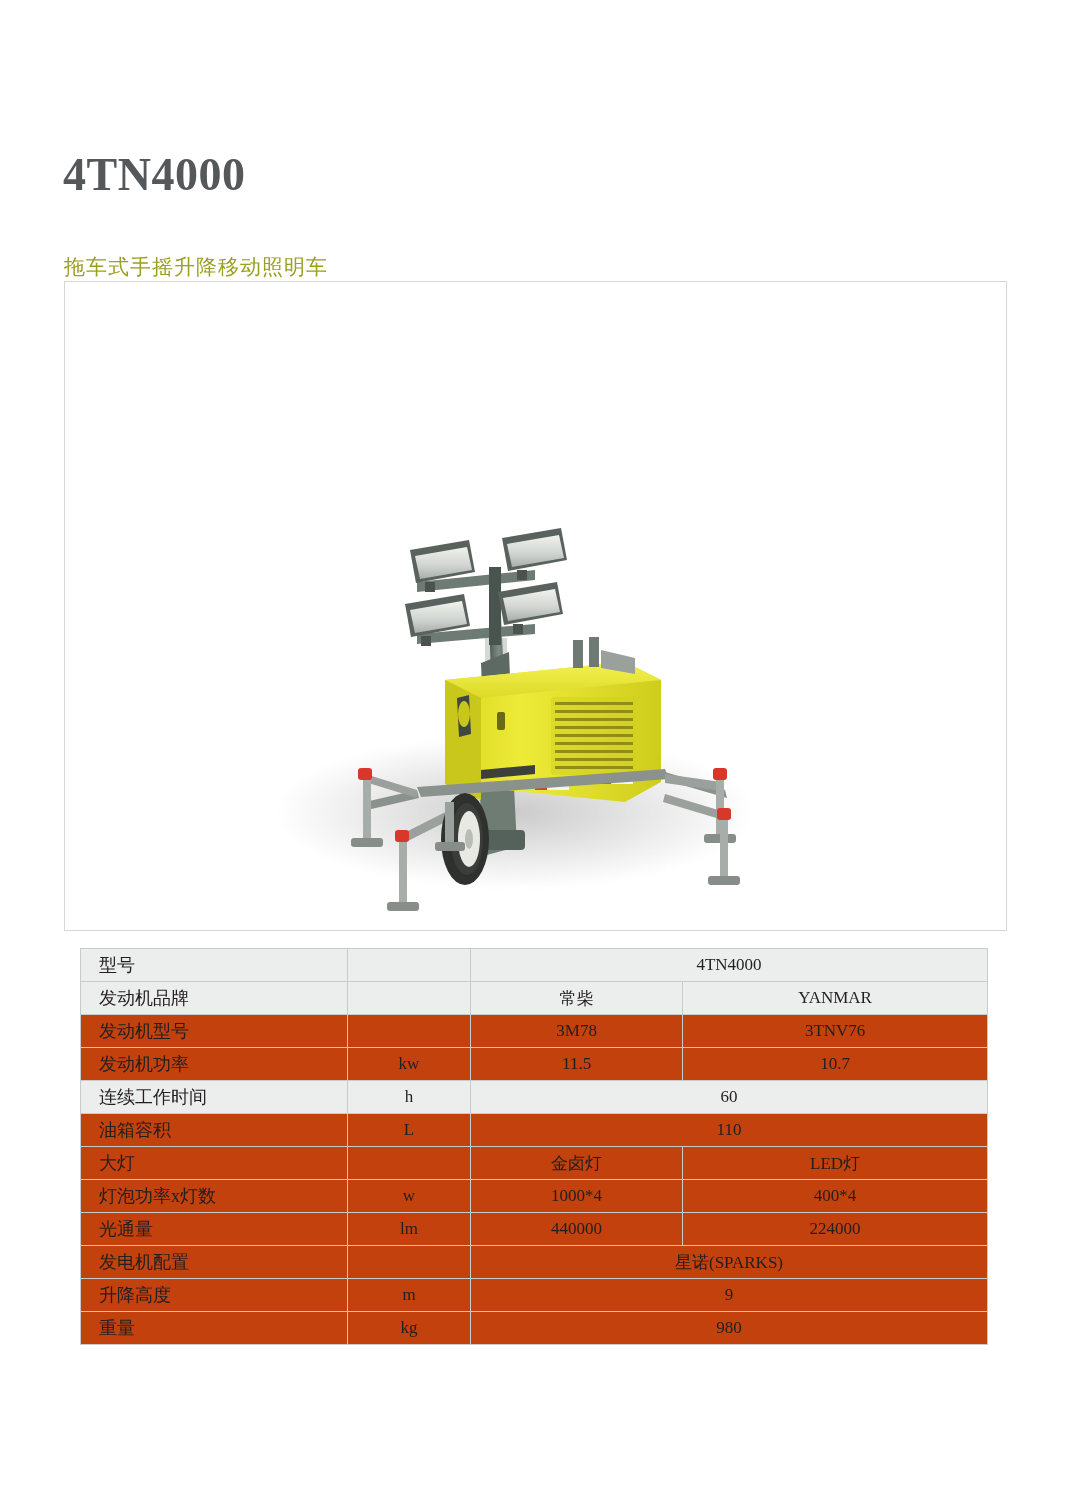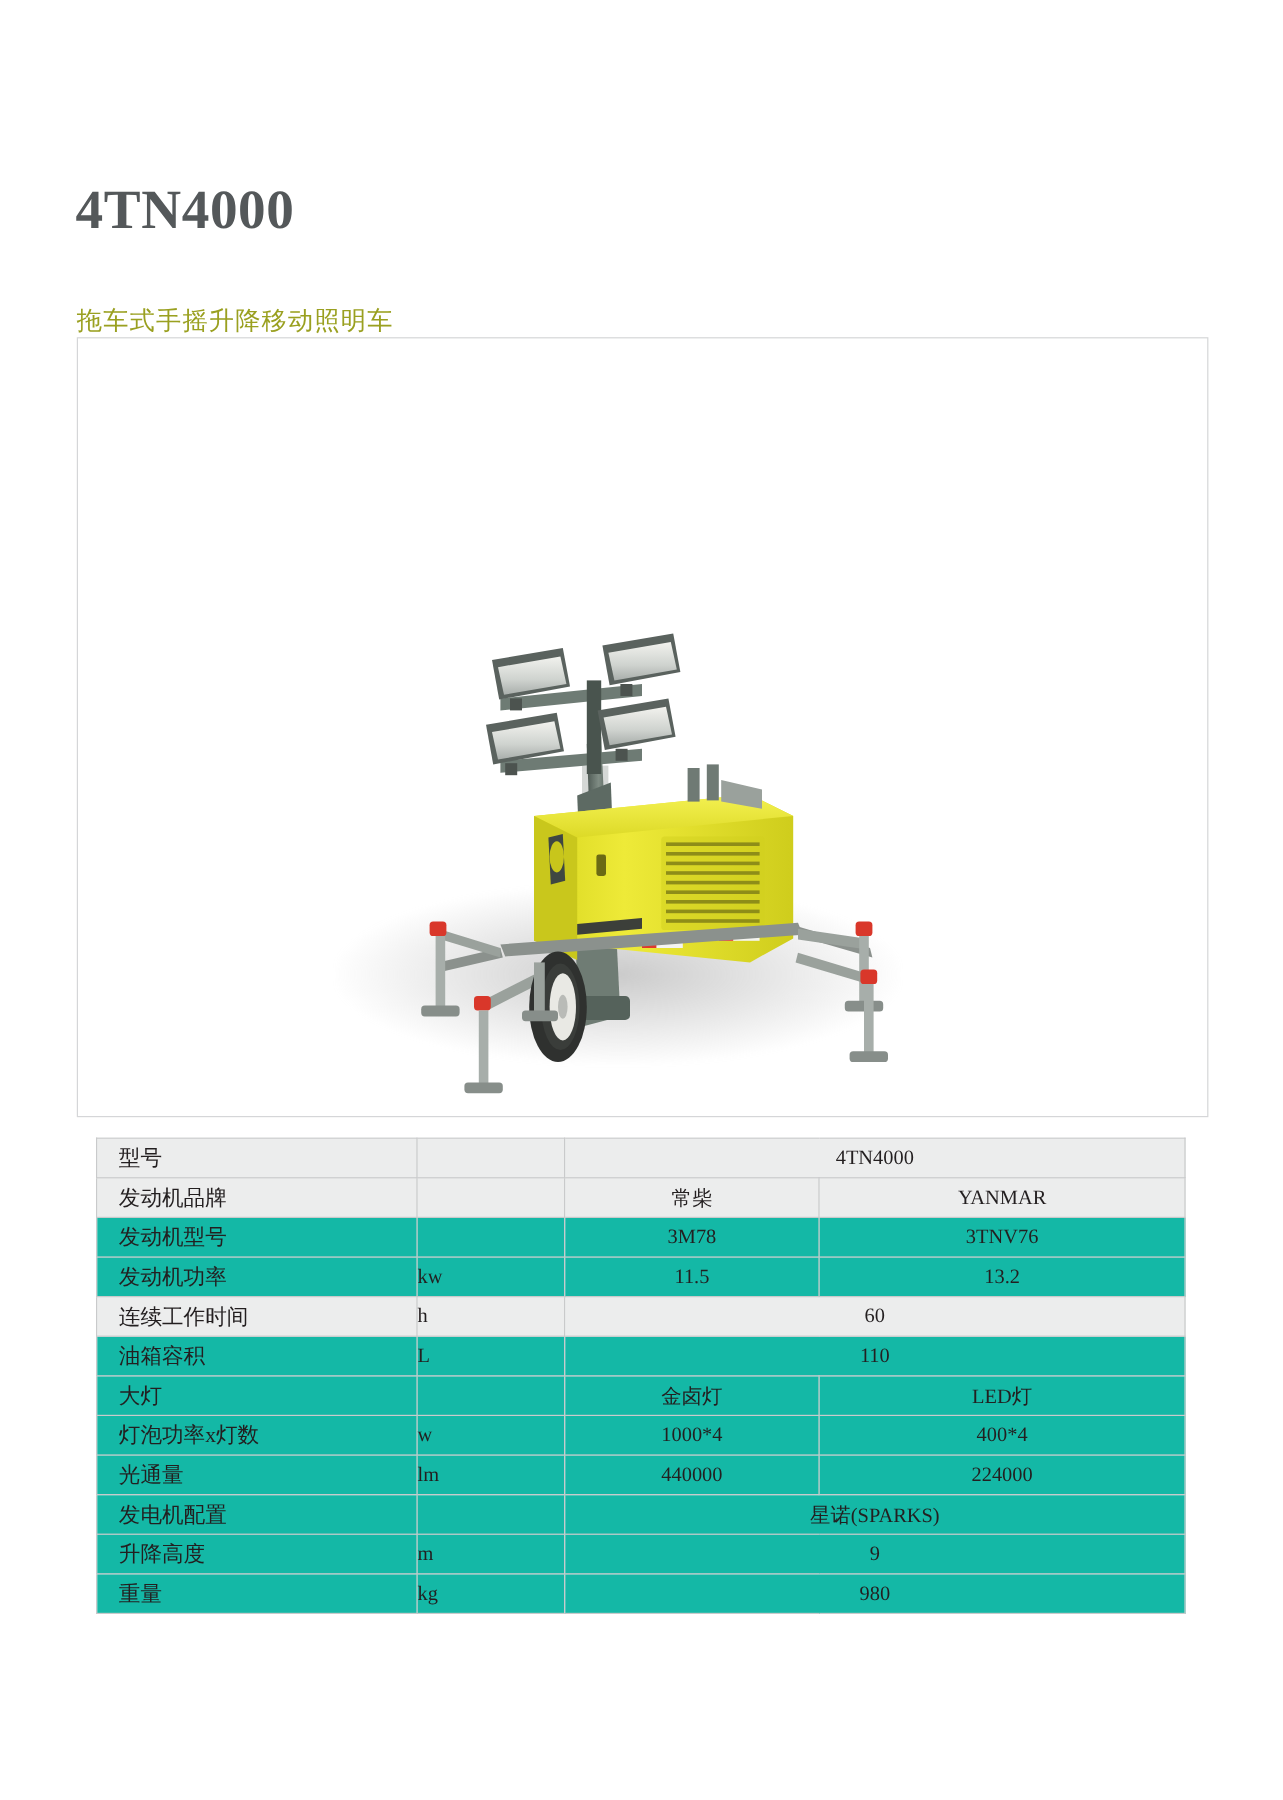--- a/index.html
+++ b/index.html
@@ -81,32 +81,32 @@
     color: #231f20;
   }
   .c-name {
     width: 248px;
     padding-left: 18px !important;
     text-align: left;
     font-size: 18px;
   }
   .c-unit {
     width: 122px;
-    text-align: left;
+    text-align: center;
     font-size: 17px;
   }
   .c-val {
     text-align: center;
     font-size: 17px;
   }
   .row-alt td {
     background: #eceded;
   }
   .row-plain td {
-    background: #14b8a6;
+    background: #c2410c;
   }
 </style>
 </head>
 <body>
 
 <div class="page">
 
   <div class="title">4TN4000</div>
   <div class="subtitle">拖车式手摇升降移动照明车</div>
 
@@ -272,21 +272,21 @@
       <tr class="row-plain">
         <td class="c-name">发动机型号</td>
         <td class="c-unit"></td>
         <td class="c-val">3M78</td>
         <td class="c-val">3TNV76</td>
       </tr>
       <tr class="row-plain">
         <td class="c-name">发动机功率</td>
         <td class="c-unit">kw</td>
         <td class="c-val">11.5</td>
-        <td class="c-val">13.2</td>
+        <td class="c-val">10.7</td>
       </tr>
       <tr class="row-alt">
         <td class="c-name">连续工作时间</td>
         <td class="c-unit">h</td>
         <td class="c-val" colspan="2">60</td>
       </tr>
       <tr class="row-plain">
         <td class="c-name">油箱容积</td>
         <td class="c-unit">L</td>
         <td class="c-val" colspan="2">110</td>

